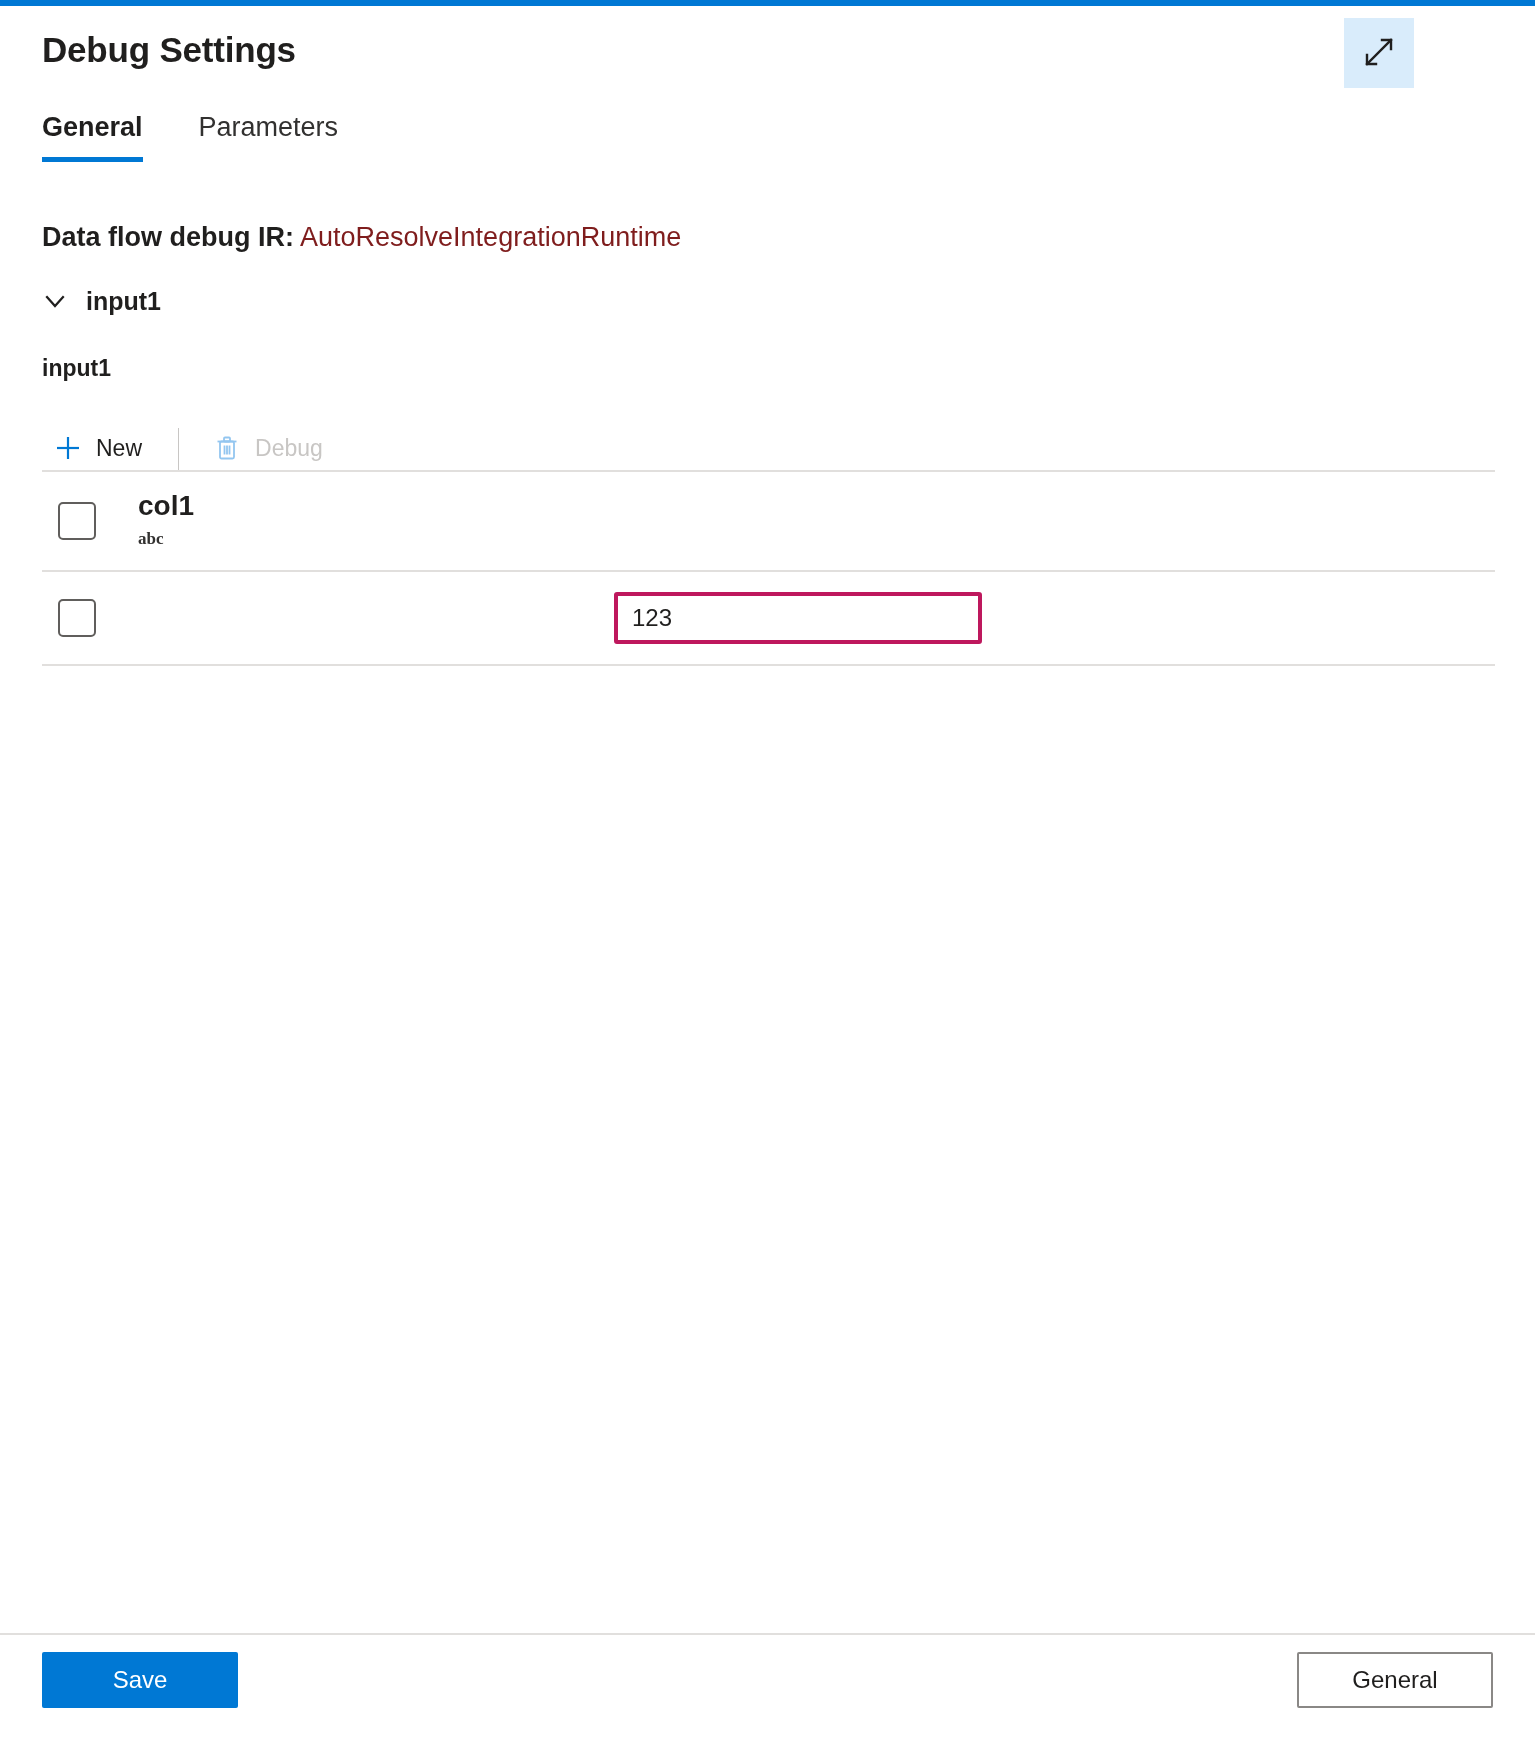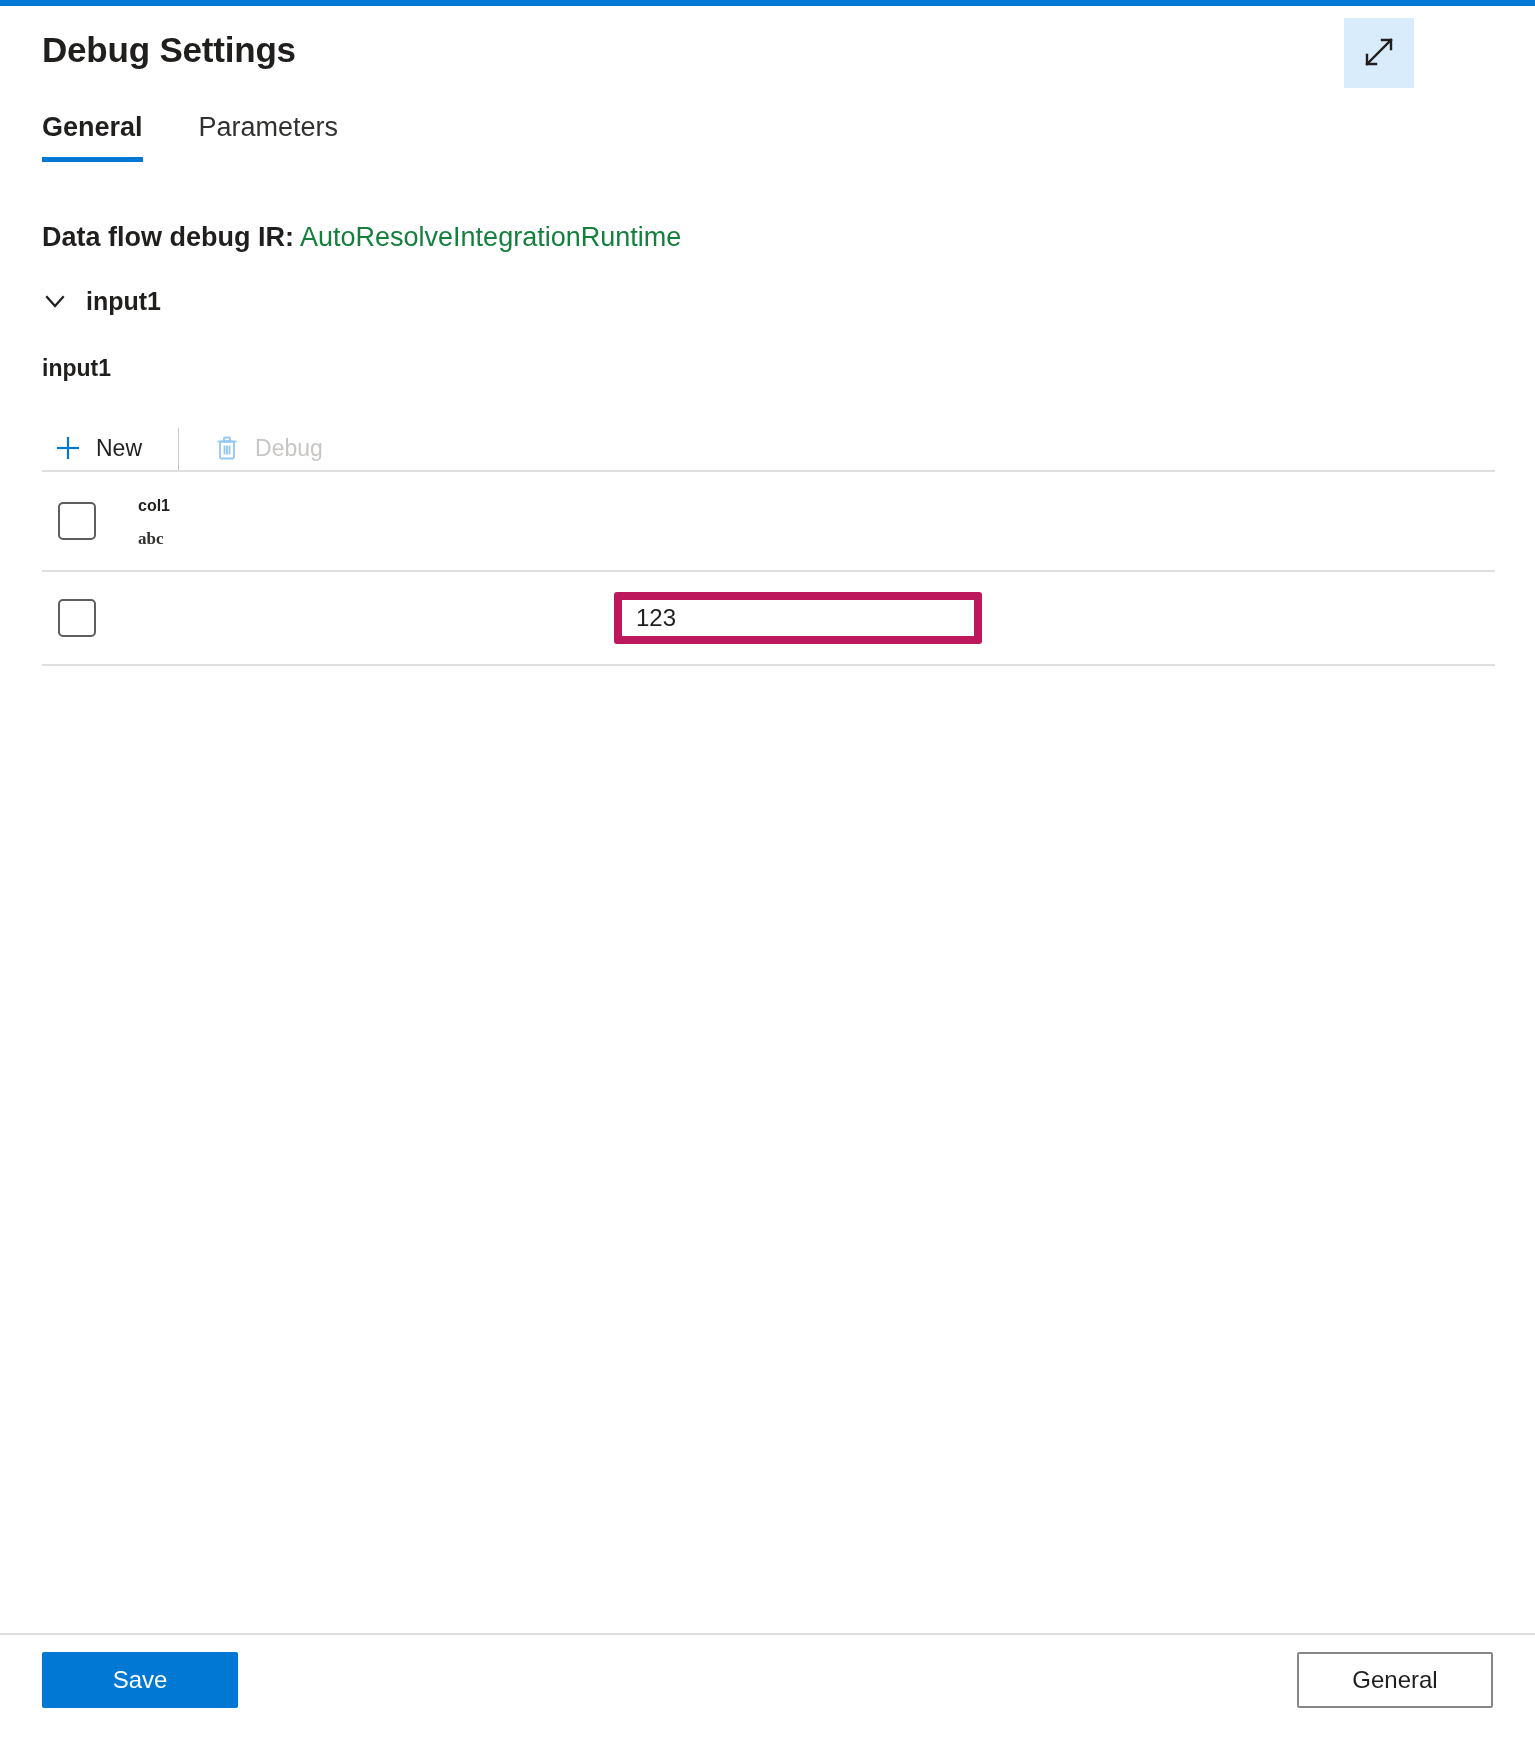--- a/index.html
+++ b/index.html
@@ -108,21 +108,21 @@
     font-size: 27px;
     line-height: 34px;
     color: #201f1e;
     white-space: nowrap;
   }
   .ir-label {
     font-weight: bold;
   }
   .ir-value {
     font-weight: normal;
-    color: #15803d;
+    color: #7f1d1d;
   }
 
   .collapse-row {
     margin-top: 32px;
     display: flex;
     align-items: center;
     gap: 18px;
     cursor: pointer;
     width: max-content;
   }
@@ -220,21 +220,21 @@
     box-sizing: border-box;
     cursor: pointer;
   }
   .cell-col {
     flex: 0 0 380px;
     display: flex;
     flex-direction: column;
     justify-content: center;
   }
   .col-name {
-    font-size: 16px;
+    font-size: 28px;
     font-weight: bold;
     line-height: 30px;
     color: #201f1e;
   }
   .col-type {
     font-size: 17px;
     line-height: 24px;
     color: #323130;
     margin-top: 6px;
     font-weight: bold;
@@ -244,21 +244,21 @@
     flex: 1 1 auto;
     display: flex;
     align-items: center;
     padding-left: 96px;
     box-sizing: border-box;
   }
   .value-input {
     width: 368px;
     height: 52px;
     box-sizing: border-box;
-    border: 8px solid #be185d;
+    border: 4px solid #be185d;
     border-radius: 3px;
     background: #ffffff;
     padding: 0 14px;
     font-family: inherit;
     font-size: 24px;
     color: #201f1e;
     outline: none;
   }
 
   

